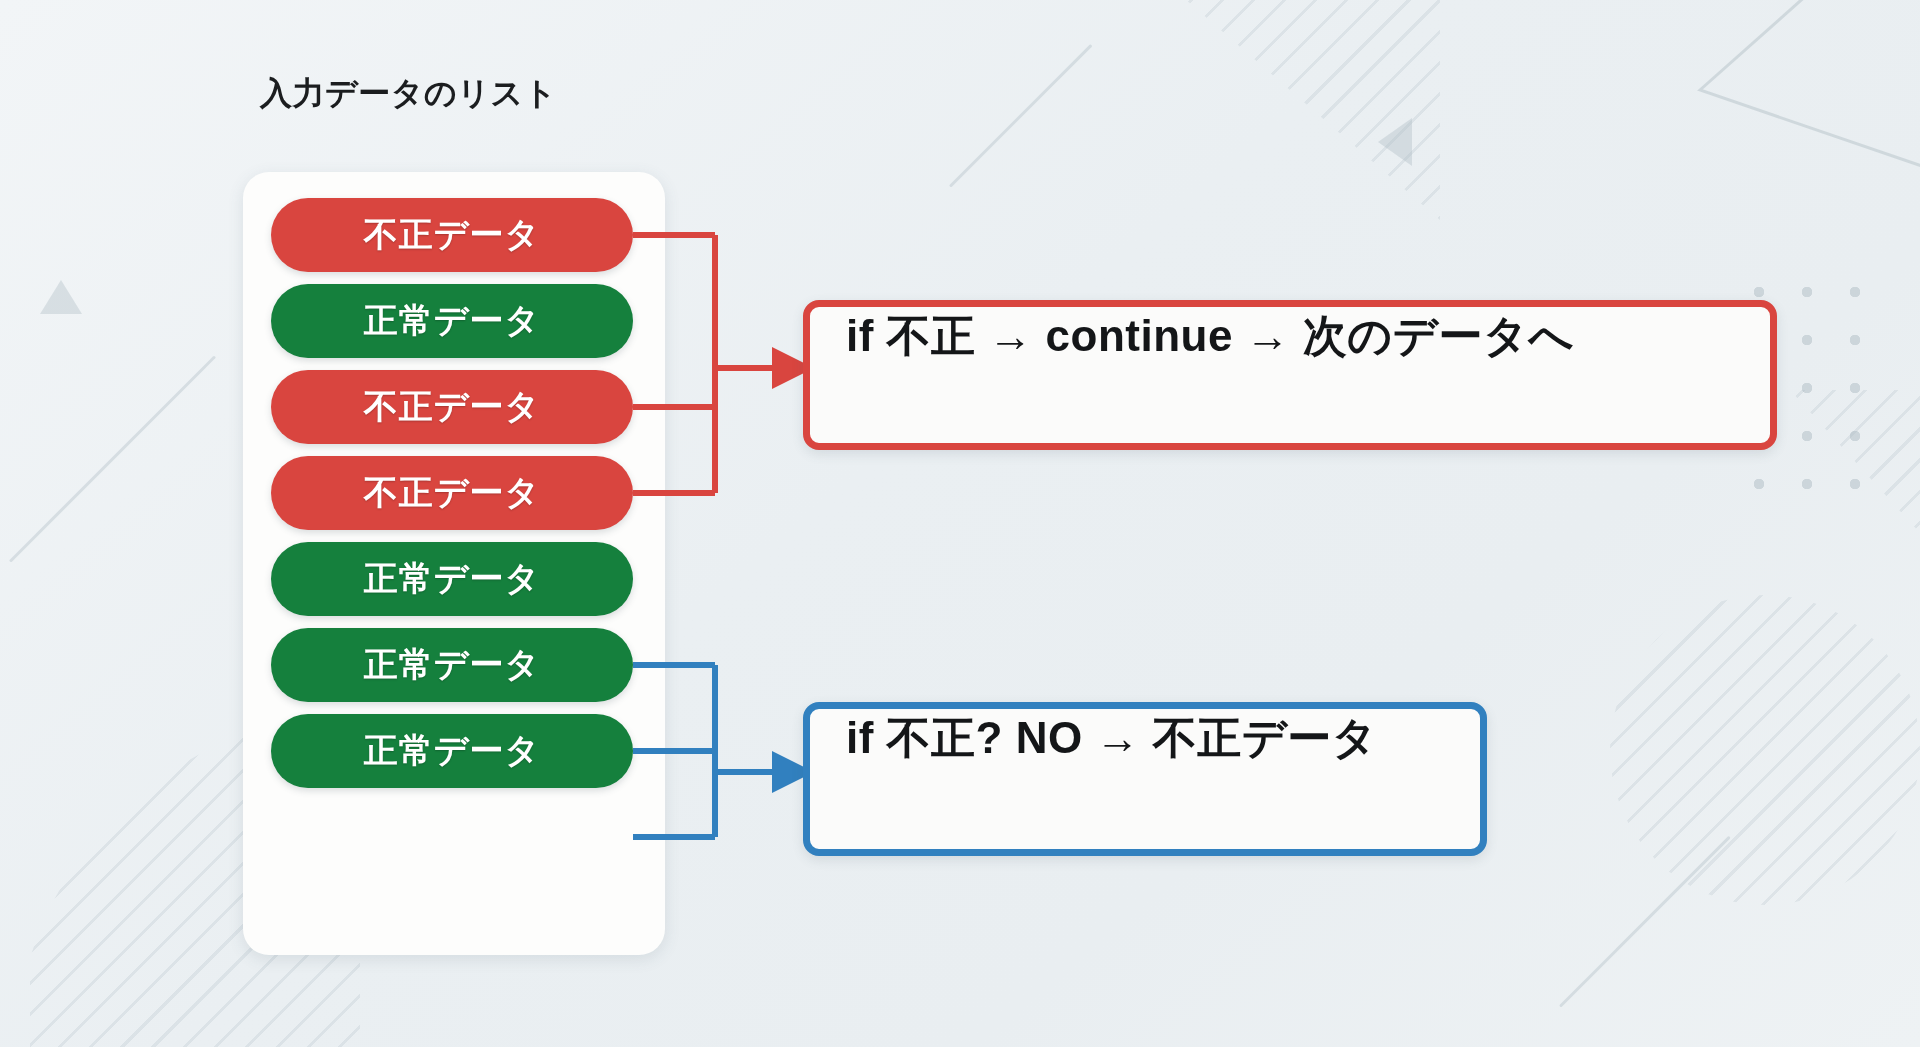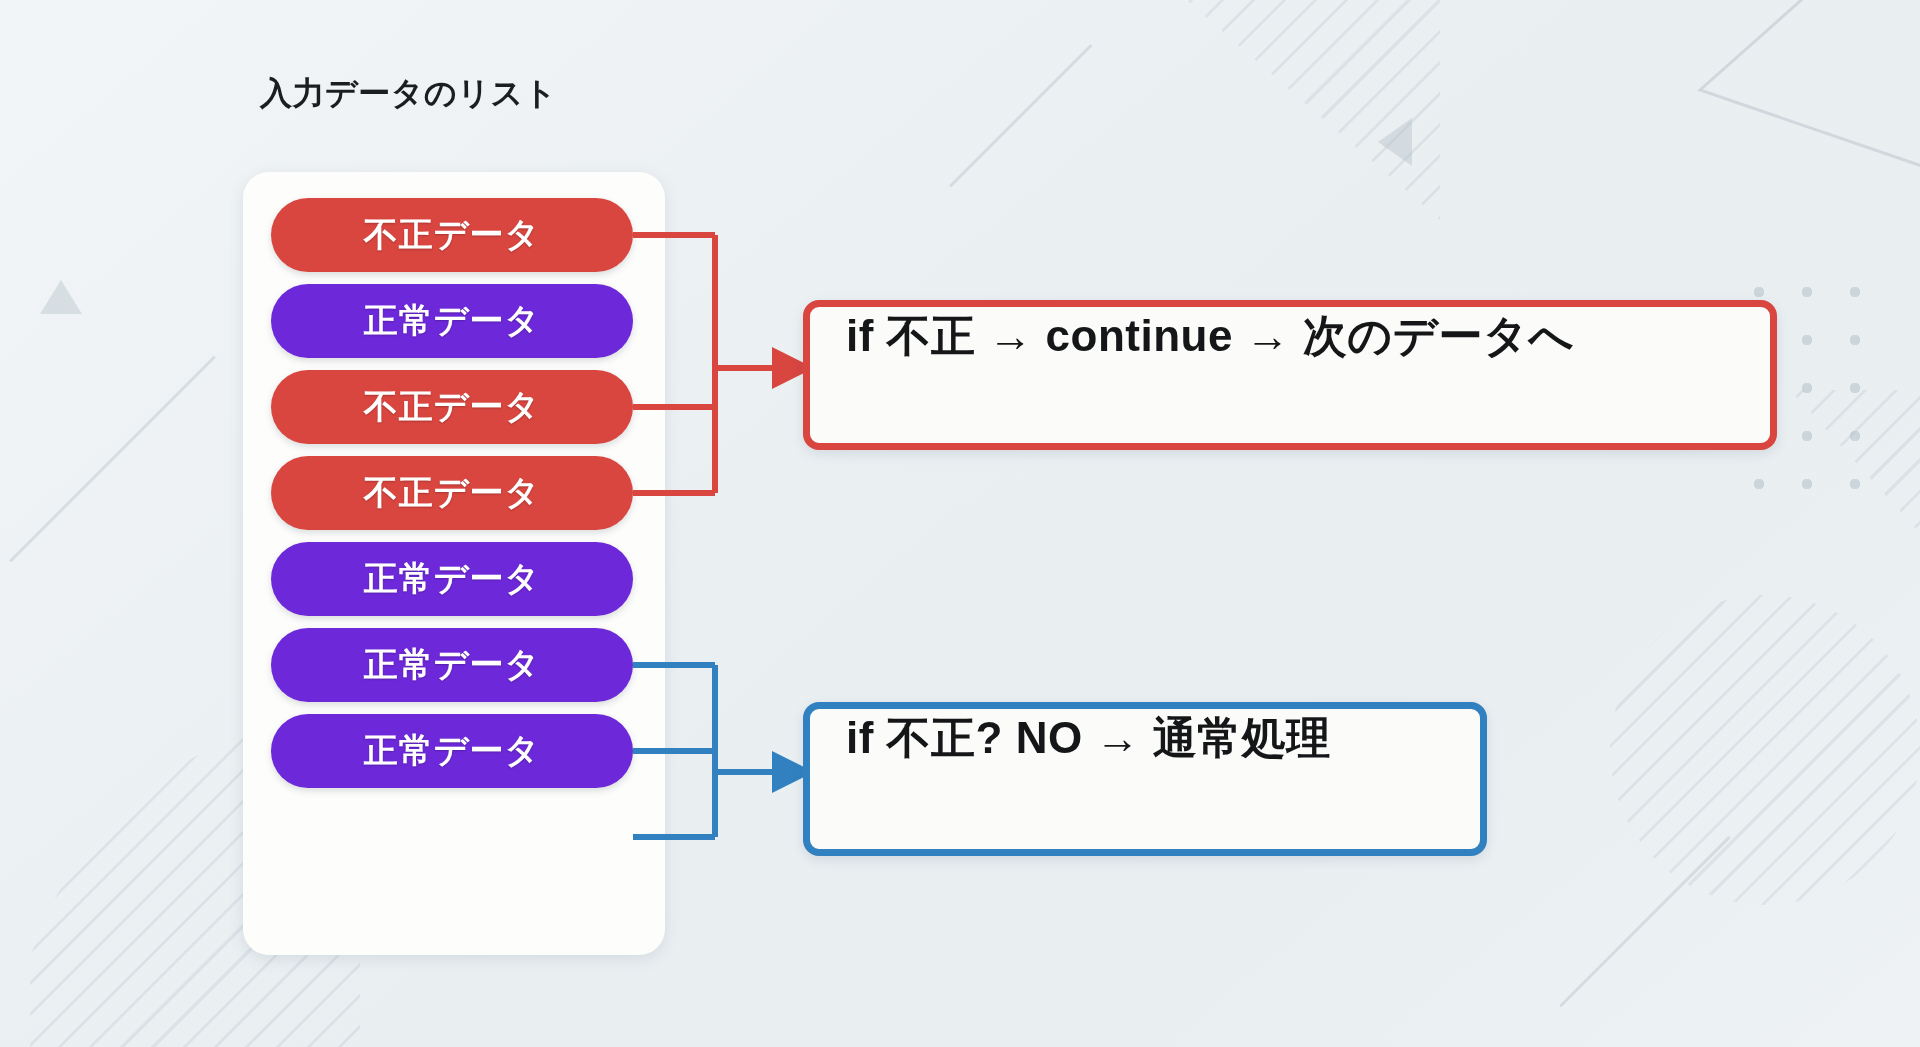--- a/index.html
+++ b/index.html
@@ -139,21 +139,21 @@
     color: #ffffff;
     font-size: 34px;
     font-weight: 700;
     letter-spacing: 1px;
     text-shadow: 0 1px 2px rgba(0,0,0,0.22);
     box-shadow: 0 3px 7px rgba(60,75,90,0.18);
     white-space: nowrap;
     text-align: center;
   }
   .pill.invalid { background: #d9453f; }
-  .pill.valid   { background: #6d28d9; }
+  .pill.valid   { background: #15803d; }
 
   
   #connectors {
     position: absolute;
     inset: 0;
     pointer-events: none;
   }
 
   
   .callout {
@@ -259,16 +259,16 @@
       <path d="M 715 665 L 715 837" fill="none" stroke="#3180bf" stroke-width="6"></path>
       <path d="M 715 772 L 778 772" fill="none" stroke="#3180bf" stroke-width="6" marker-end="url(#arrow-blue)"></path>
     </g>
   </svg>
 
   <div class="callout" id="callout-invalid">
     <div class="callout-text">if 不正 → continue → 次のデータへ</div>
   </div>
 
   <div class="callout" id="callout-valid">
-    <div class="callout-text">if 不正? NO → 通常処理</div>
+    <div class="callout-text">if 不正? NO → 不正データ</div>
   </div>
 
 </div>
 
 </body></html>

